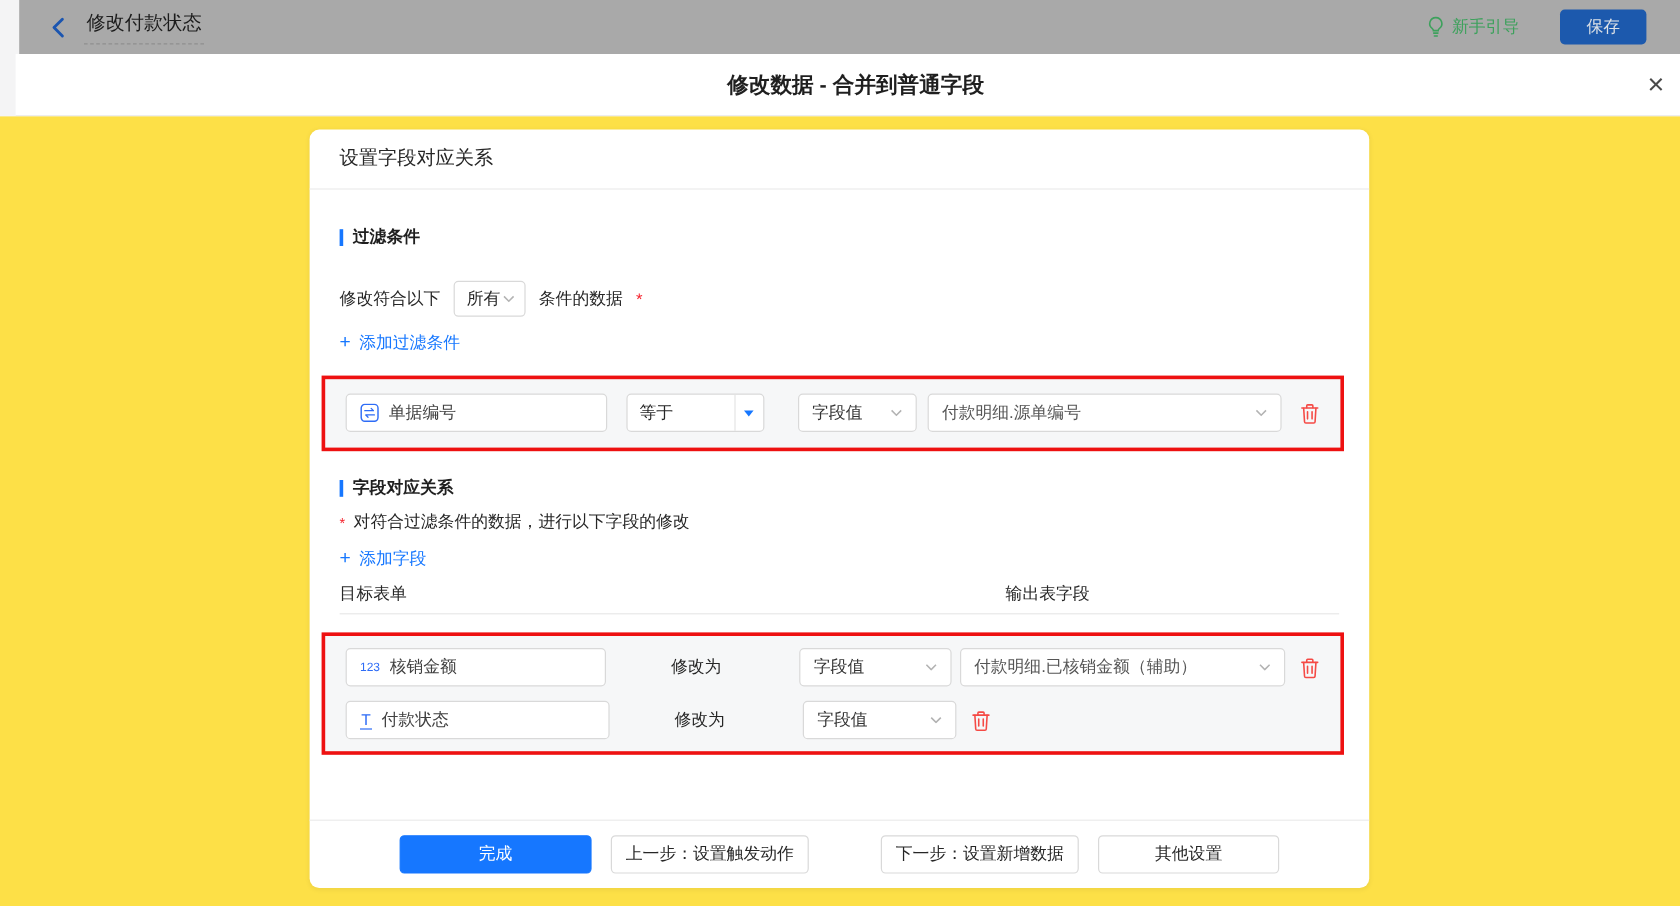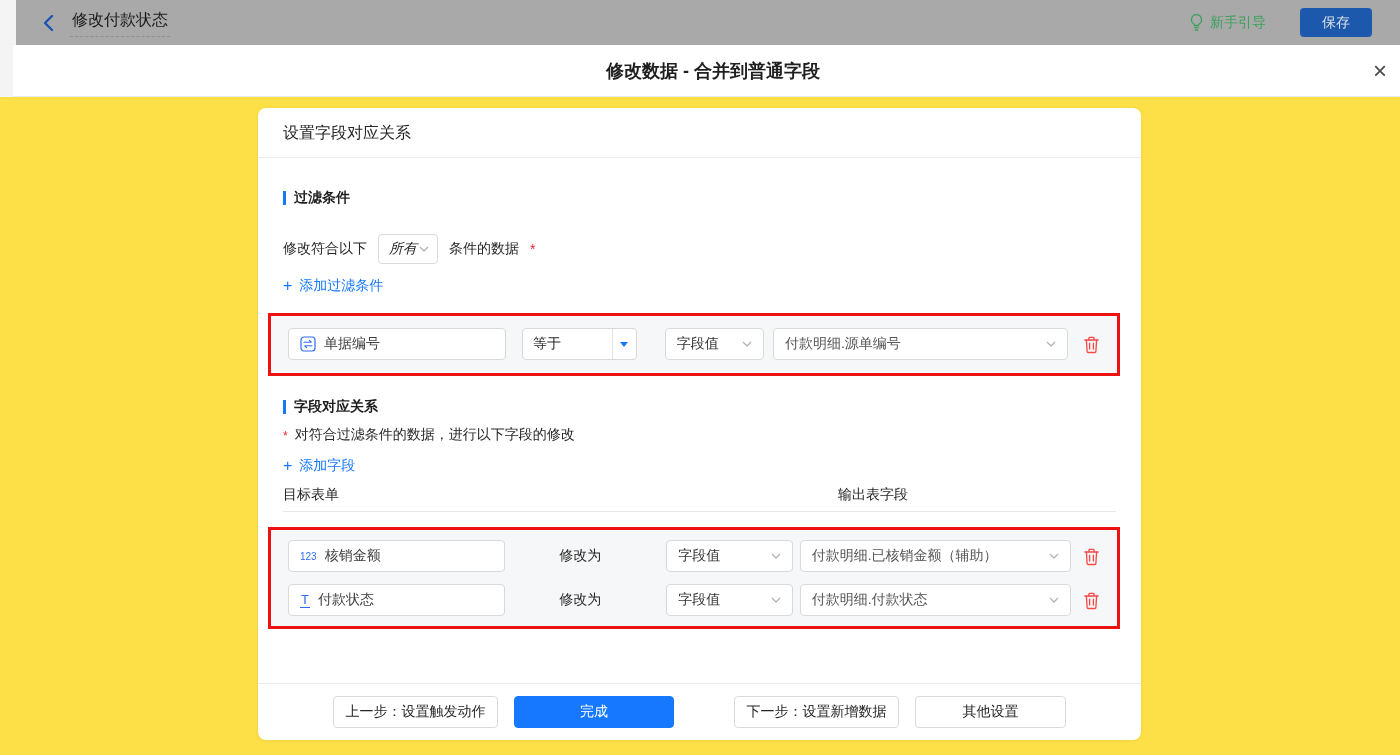--- a/index.html
+++ b/index.html
@@ -34,21 +34,21 @@
   .card-head { height:50px; line-height:50px; padding:0 25px; font-size:16px; color:#262626;
     border-bottom:1px solid #ececec; flex:none; }
   .card-body { flex:1; padding:0 25px; position:relative; overflow:hidden; }
   .card-foot { height:57px; flex:none; border-top:1px solid #ececec;
     display:flex; align-items:center; justify-content:center; gap:16px; }
   .sec-title { display:flex; align-items:center; gap:8px; font-size:14px; font-weight:700; color:#1f1f1f; height:20px; }
   .sec-bar { width:3px; height:14px; background:#1677ff; flex:none; }
   .mt30 { margin-top:30px; } .mt21 { margin-top:21px; }
   .mode-row { margin-top:26px; display:flex; align-items:center; gap:11px; font-size:14px; color:#262626; }
   .mini-select { width:60px; height:30px; background:#fff; border:1px solid #d9d9d9; border-radius:4px;
-    display:flex; align-items:center; justify-content:space-between; padding:0 8px 0 10px; cursor:pointer;font-style:italic; }
+    display:flex; align-items:center; justify-content:space-between; padding:0 8px 0 10px; cursor:pointer; }
   .star { color:#f5222d; font-size:14px; }
   .add-link { margin-top:13px; width:fit-content; display:flex; align-items:center; gap:7px;
     color:#1677ff; font-size:14px; cursor:pointer; }
   .plus { font-size:16px; line-height:14px; }
   .note-row { margin-top:9px; display:flex; align-items:flex-start; gap:7px; font-size:14px; color:#262626; height:20px; }
   .note-row .star { font-size:12px; padding-top:3px; }
   .cols-row { margin-top:11px; position:relative; height:20px; font-size:14px; color:#262626; }
   .col-out { position:absolute; left:555px; top:0; }
   .hr { margin-top:5px; height:1px; background:#e8e8e8; }
   
@@ -251,42 +251,34 @@
           </div>
           <span class="modify">修改为</span>
           <div class="fbox vtype2">
             <span class="lbl">字段值</span>
             <span class="chev">
                 <svg width="10" height="6" viewBox="0 0 10 6">
                   <path d="M1 1l4 4 4-4" fill="none" stroke="#b3b3b3" stroke-width="1.3"></path>
                 </svg>
               </span>
           </div>
-          <div class="fbox vsel2">
-            <span class="lbl">付款明细.付款状态</span>
-            <span class="chev">
-                <svg width="10" height="6" viewBox="0 0 10 6">
-                  <path d="M1 1l4 4 4-4" fill="none" stroke="#b3b3b3" stroke-width="1.3"></path>
-                </svg>
-              </span>
-          </div>
           <span class="trash tr2">
             <svg width="17" height="19" viewBox="0 0 18 20">
                 <path d="M2 5.2h14" stroke="#f54a45" stroke-width="1.4" fill="none" stroke-linecap="round"></path>
                 <path d="M6.3 5V3.3c0-.45.35-.8.8-.8h3.8c.45 0 .8.35.8.8V5" stroke="#f54a45" stroke-width="1.4" fill="none" stroke-linecap="round"></path>
                 <path d="M3.6 5.4l.75 12c.04.6.54 1.1 1.15 1.1h7c.6 0 1.1-.5 1.15-1.1l.75-12" stroke="#f54a45" stroke-width="1.4" fill="none" stroke-linecap="round" stroke-linejoin="round"></path>
                 <path d="M7 8.6v6.2M11 8.6v6.2" stroke="#f54a45" stroke-width="1.4" fill="none" stroke-linecap="round"></path>
               </svg>
           </span>
         </div>
 
       </div>
     </div>
 
     <div class="card-foot">
+      <button class="btn primary bw2">完成</button>
       <button class="btn bw1">上一步：设置触发动作</button>
-      <button class="btn primary bw2">完成</button>
       <button class="btn bw3">下一步：设置新增数据</button>
       <button class="btn bw4">其他设置</button>
     </div>
 
   </div>
 </div>
 
 </body></html>

